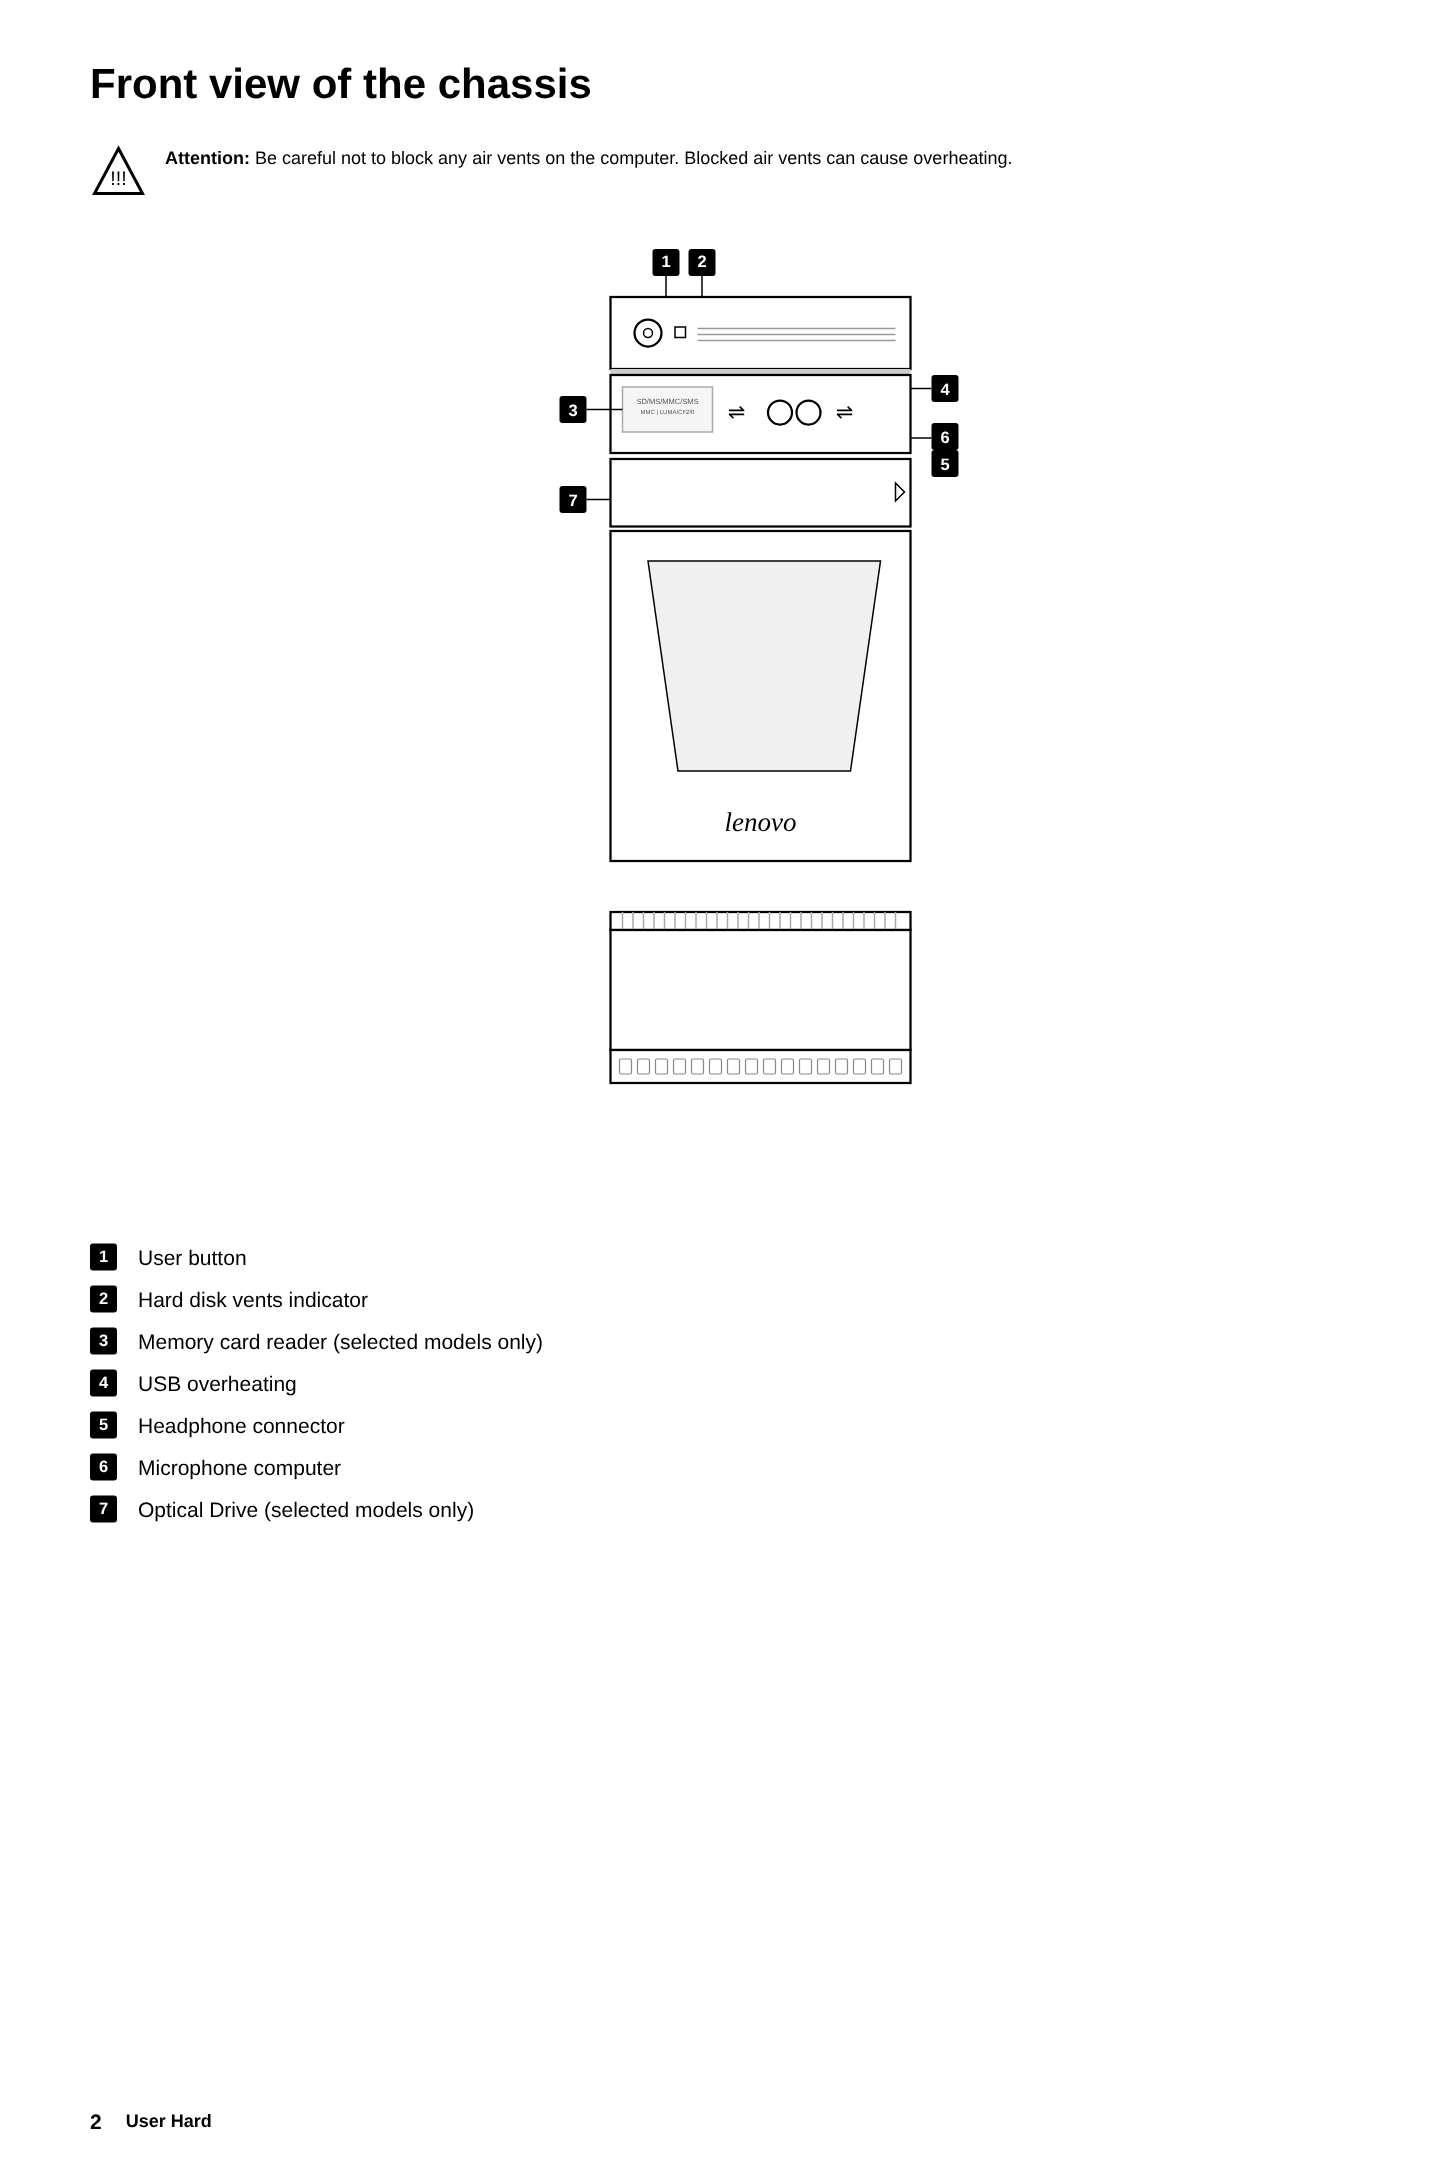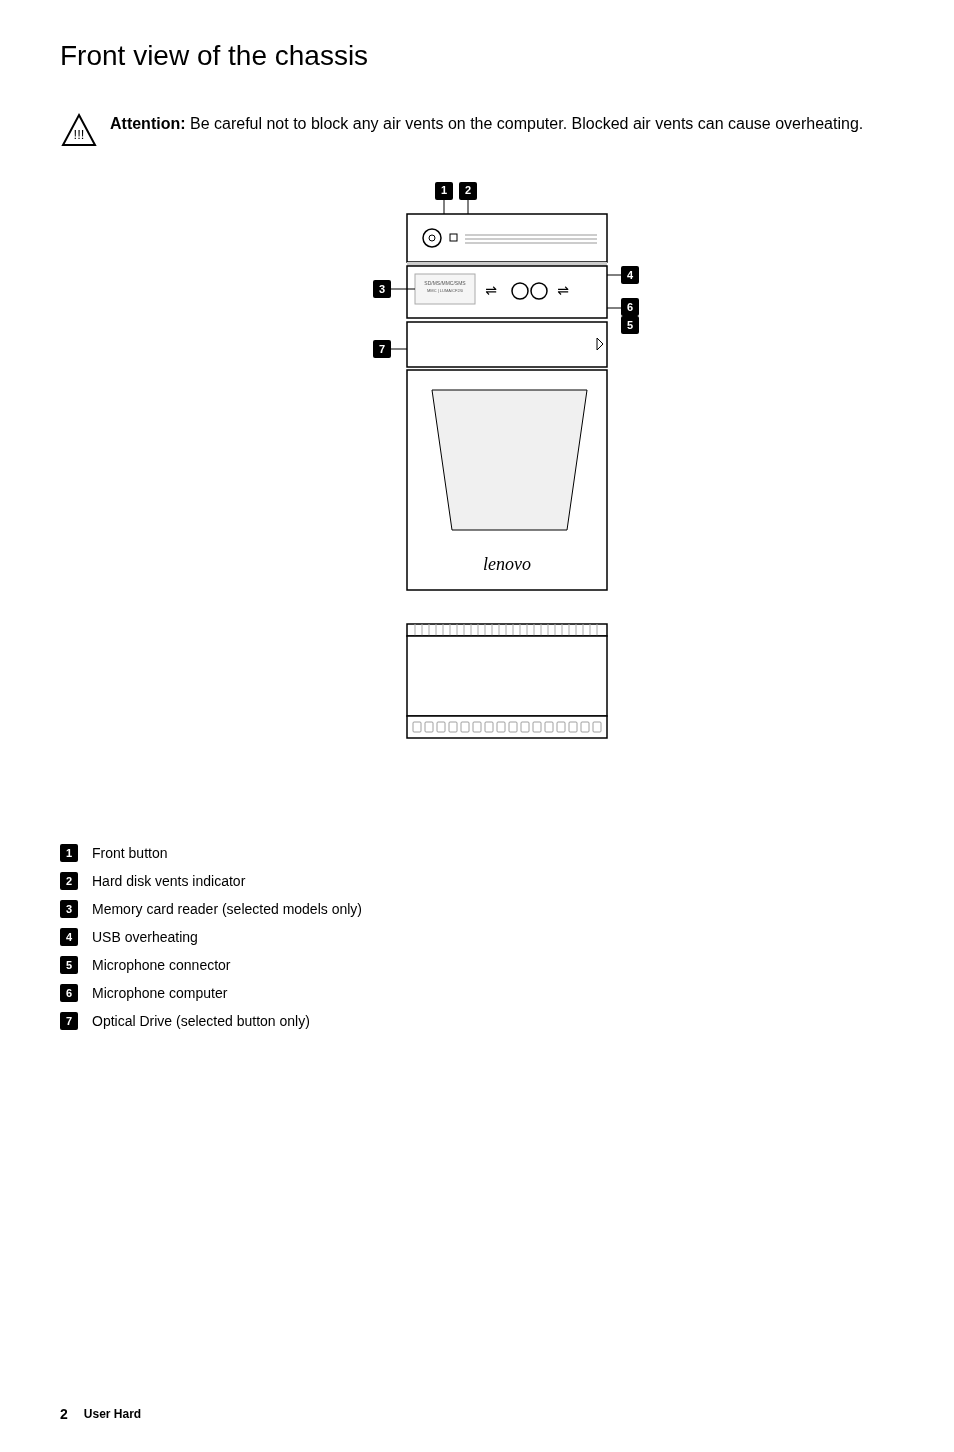--- a/index.html
+++ b/index.html
@@ -8,39 +8,39 @@
       font-family: Arial, Helvetica, sans-serif;
       width: 954px;
       min-height: 1452px;
       position: relative;
       padding: 40px 60px 40px 60px;
       color: #000;
     }
 
     h1 {
       font-size: 28px;
-      font-weight: normal;
-      margin-bottom: 40px;
+      font-weight: bold;
+      margin-bottom: 24px;
     }
 
     .attention-box {
       display: flex;
       align-items: flex-start;
       margin-bottom: 30px;
       gap: 12px;
     }
 
     .attention-icon {
       flex-shrink: 0;
       width: 38px;
       height: 38px;
     }
 
     .attention-text {
-      font-size: 16px;
+      font-size: 12px;
       line-height: 1.5;
       text-align: center;
     }
 
     .attention-text strong {
       font-weight: bold;
     }
 
     .diagram-container {
       display: flex;
@@ -231,44 +231,44 @@
       <rect x="302" y="542" width="8" height="10" rx="1" stroke="#888" stroke-width="0.8" fill="#fff"></rect>
       <rect x="314" y="542" width="8" height="10" rx="1" stroke="#888" stroke-width="0.8" fill="#fff"></rect>
       <rect x="326" y="542" width="8" height="10" rx="1" stroke="#888" stroke-width="0.8" fill="#fff"></rect>
     </svg>
   </div>
 </div>
 
 <ul class="legend-list">
   <li class="legend-item">
     <span class="badge">1</span>
-    <span>Front button</span>
+    <span>User button</span>
   </li>
   <li class="legend-item">
     <span class="badge">2</span>
     <span>Hard disk vents indicator</span>
   </li>
   <li class="legend-item">
     <span class="badge">3</span>
     <span>Memory card reader (selected models only)</span>
   </li>
   <li class="legend-item">
     <span class="badge">4</span>
     <span>USB overheating</span>
   </li>
   <li class="legend-item">
     <span class="badge">5</span>
-    <span>Microphone connector</span>
+    <span>Headphone connector</span>
   </li>
   <li class="legend-item">
     <span class="badge">6</span>
     <span>Microphone computer</span>
   </li>
   <li class="legend-item">
     <span class="badge">7</span>
-    <span>Optical Drive (selected button only)</span>
+    <span>Optical Drive (selected models only)</span>
   </li>
 </ul>
 
 <div class="footer">
   <span class="footer-page">2</span>
   <span>User Hard</span>
 </div>
 
 </body></html>

